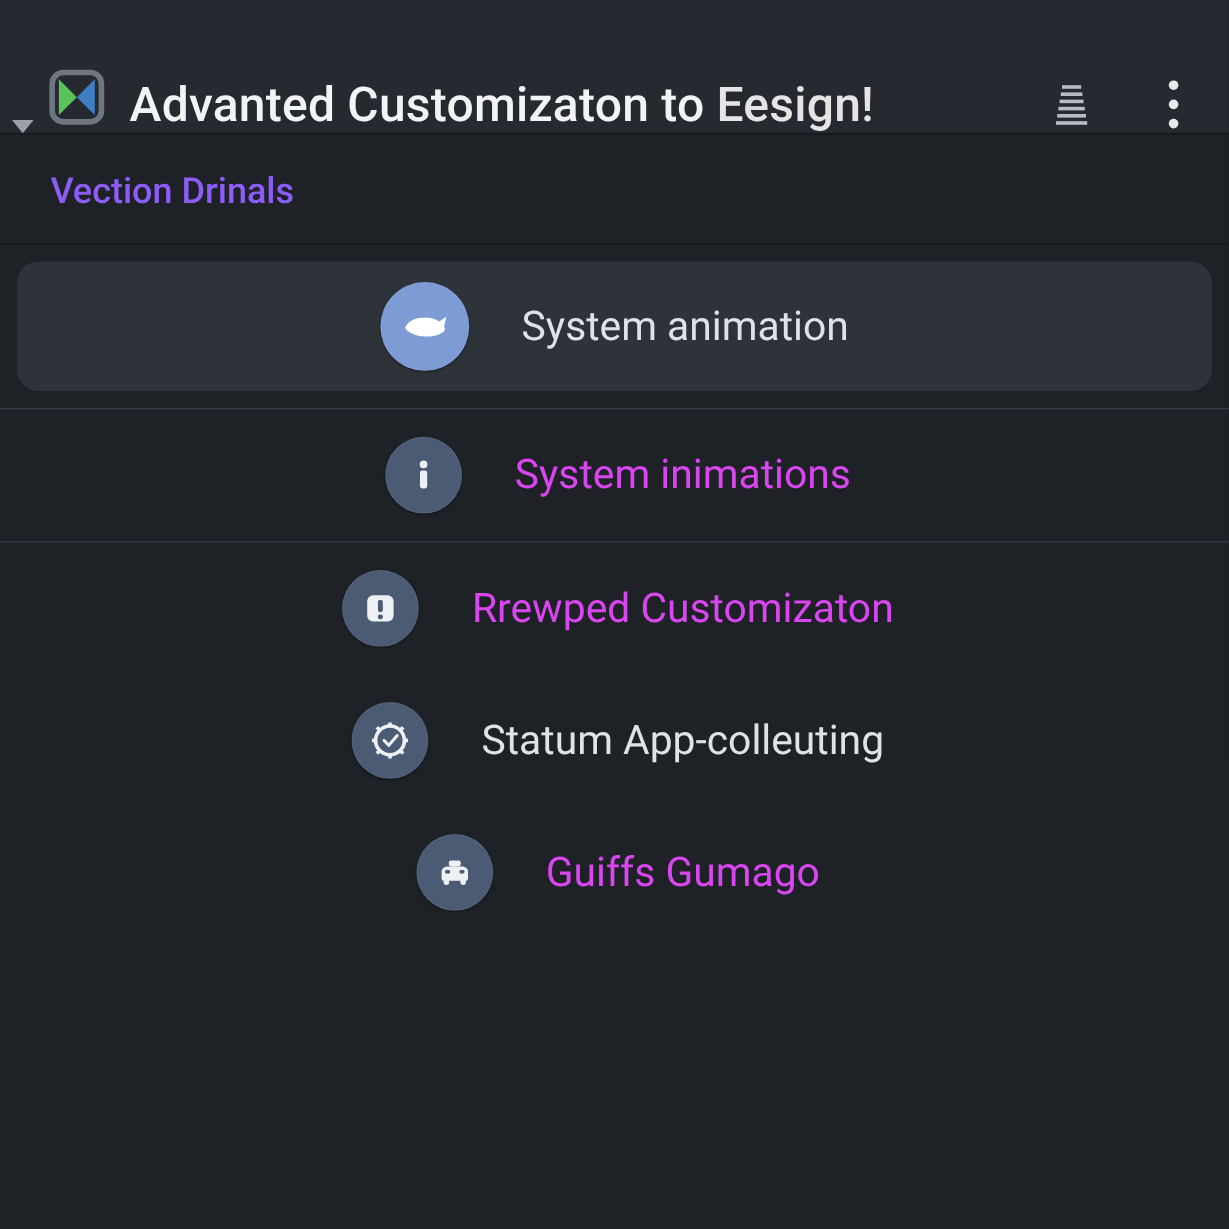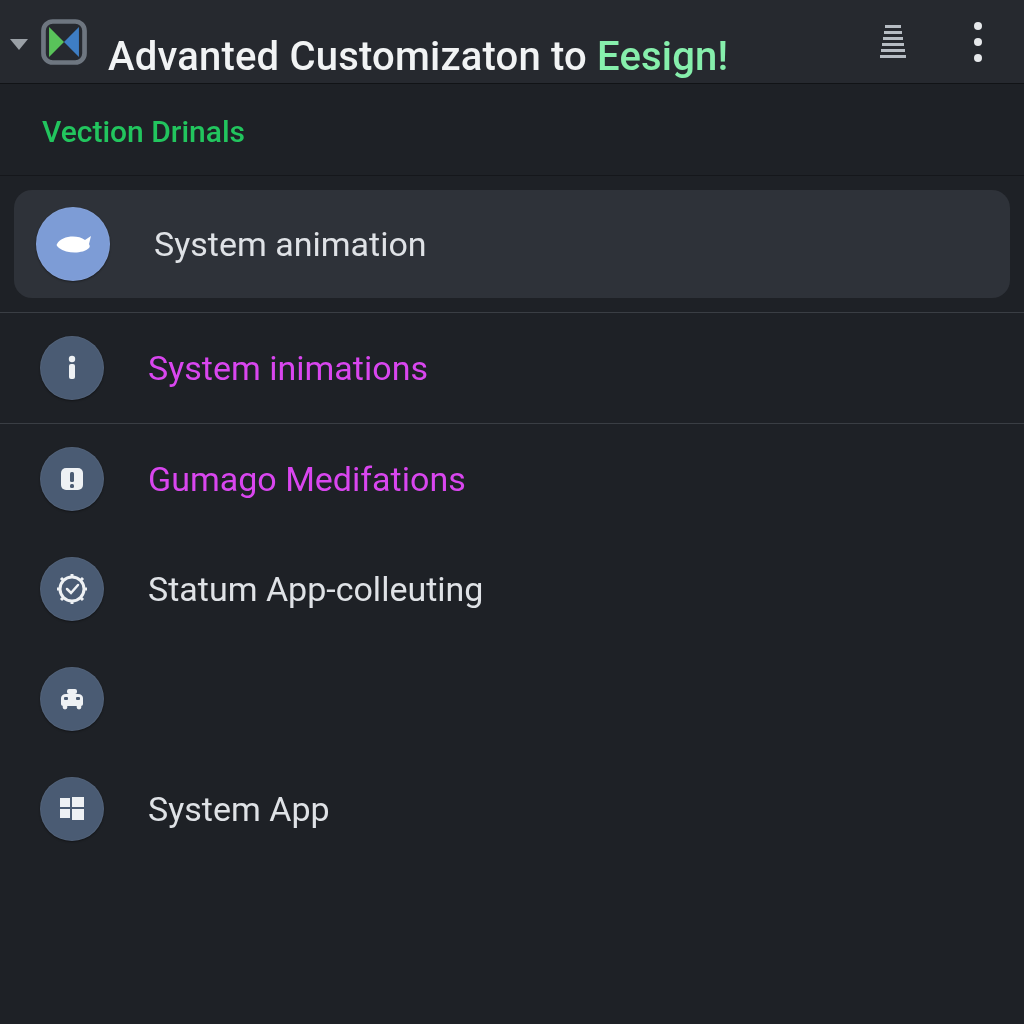--- a/index.html
+++ b/index.html
@@ -7,25 +7,25 @@
     width: 1024px;
     height: 1024px;
     background: #1e2126;
     font-family: -apple-system, BlinkMacSystemFont, "Segoe UI", Roboto, Arial, sans-serif;
     color: #e6e8eb;
     overflow: hidden;
   }
 
   
   .header {
-    height: 84px;
+    height: 112px;
     background: #26292f;
     border-bottom: 1px solid #111316;
     display: flex;
-    align-items: center;
+    align-items: flex-end;
     padding: 0 24px 0 10px;
     position: relative;
   }
   .dropdown-caret {
     width: 0; height: 0;
     border-left: 9px solid transparent;
     border-right: 9px solid transparent;
     border-top: 11px solid #9aa0a6;
     margin-right: 6px;
     margin-top: 6px;
@@ -38,21 +38,21 @@
   .title {
     font-size: 40px;
     font-weight: 500;
     letter-spacing: 0.2px;
     display: flex;
     align-items: baseline;
     gap: 10px;
     flex: 1;
   }
   .title-main { color: #f1f3f4; }
-  .title-accent { color: #86efac; margin-top: 30px; }
+  .title-accent { color: #e5e5e5; margin-top: 30px; }
 
   .header-icons {
     display: flex;
     align-items: center;
     gap: 64px;
     padding-right: 14px;
   }
 
   
   .bars-icon {
@@ -85,21 +85,21 @@
   .kebab span {
     width: 8px; height: 8px;
     background: #e6e8eb;
     border-radius: 50%;
   }
 
   
   .section-header {
     padding: 30px 42px 26px;
     font-size: 30px;
-    color: #22c55e;
+    color: #8b5cf6;
     font-weight: 500;
     border-bottom: 1px solid #15171b;
   }
 
   
   .list {
     display: flex;
     flex-direction: column;
   }
   .group-divider {
@@ -107,20 +107,21 @@
     background: #3a3e44;
     margin: 0;
   }
 
   .row {
     display: flex;
     align-items: center;
     height: 110px;
     padding: 0 34px;
     gap: 44px;
+    justify-content: center;
   }
   .row.selected {
     background: #2e3239;
     border-radius: 18px;
     margin: 14px 14px 14px 14px;
     height: 108px;
     padding: 0 22px;
   }
   .row.selected .icon-circle {
     background: #7d9cd6;
@@ -217,21 +218,21 @@
   <div class="group-divider"></div>
 
   <div class="row muted">
     <div class="icon-circle small">
       <svg class="glyph small" viewBox="0 0 34 34">
         <rect x="6" y="6" width="22" height="22" rx="5" fill="#eef1f4"></rect>
         <rect x="15" y="10" width="4" height="10" rx="1.5" fill="#4a5b73"></rect>
         <rect x="15" y="22" width="4" height="4" rx="1.5" fill="#4a5b73"></rect>
       </svg>
     </div>
-    <span class="label">Gumago Medifations</span>
+    <span class="label">Rrewped Customizaton</span>
   </div>
 
   <div class="row">
     <div class="icon-circle small">
       <svg class="glyph small" viewBox="0 0 34 34">
         <circle cx="17" cy="17" r="12" fill="none" stroke="#eef1f4" stroke-width="3"></circle>
         <g stroke="#eef1f4" stroke-width="3">
           <line x1="17" y1="2" x2="17" y2="6"></line>
           <line x1="17" y1="28" x2="17" y2="32"></line>
           <line x1="2" y1="17" x2="6" y2="17"></line>
@@ -251,27 +252,17 @@
     <div class="icon-circle small">
       <svg class="glyph small" viewBox="0 0 34 34">
         <path d="M6 22 L6 16 C6 14 8 12 11 12 L23 12 C26 12 28 14 28 16 L28 22 C28 23 27 24 26 24 L8 24 C7 24 6 23 6 22 Z" fill="#eef1f4"></path>
         <rect x="12" y="7" width="10" height="5" rx="2" fill="#eef1f4"></rect>
         <circle cx="10" cy="25" r="2.4" fill="#eef1f4"></circle>
         <circle cx="24" cy="25" r="2.4" fill="#eef1f4"></circle>
         <rect x="9" y="15" width="4" height="3" rx="1" fill="#4a5b73"></rect>
         <rect x="21" y="15" width="4" height="3" rx="1" fill="#4a5b73"></rect>
       </svg>
     </div>
-  </div>
-
-  <div class="row">
-    <div class="icon-circle small">
-      <svg class="glyph small" viewBox="0 0 34 34">
-        <rect x="5" y="6" width="10" height="9" fill="#eef1f4"></rect>
-        <rect x="17" y="5" width="12" height="10" fill="#eef1f4"></rect>
-        <rect x="5" y="17" width="10" height="9" fill="#eef1f4"></rect>
-        <rect x="17" y="17" width="12" height="11" fill="#eef1f4"></rect>
-      </svg>
-    </div>
-    <span class="label">System App</span>
-  </div>
+    <span class="label">Guiffs Gumago</span>
+  </div>
+
 
 </div>
 
 </body></html>

